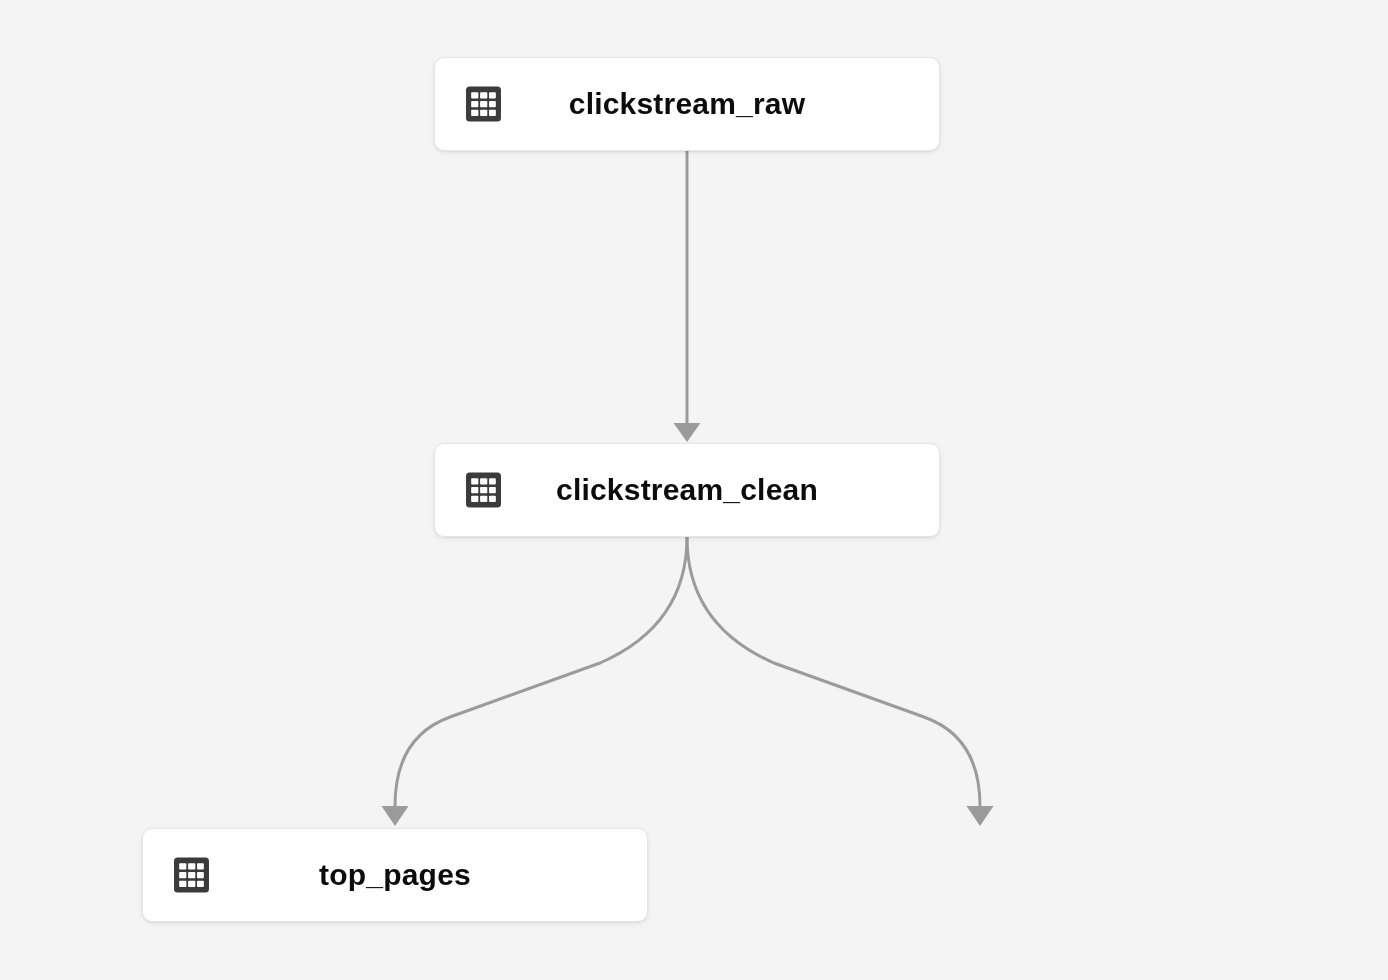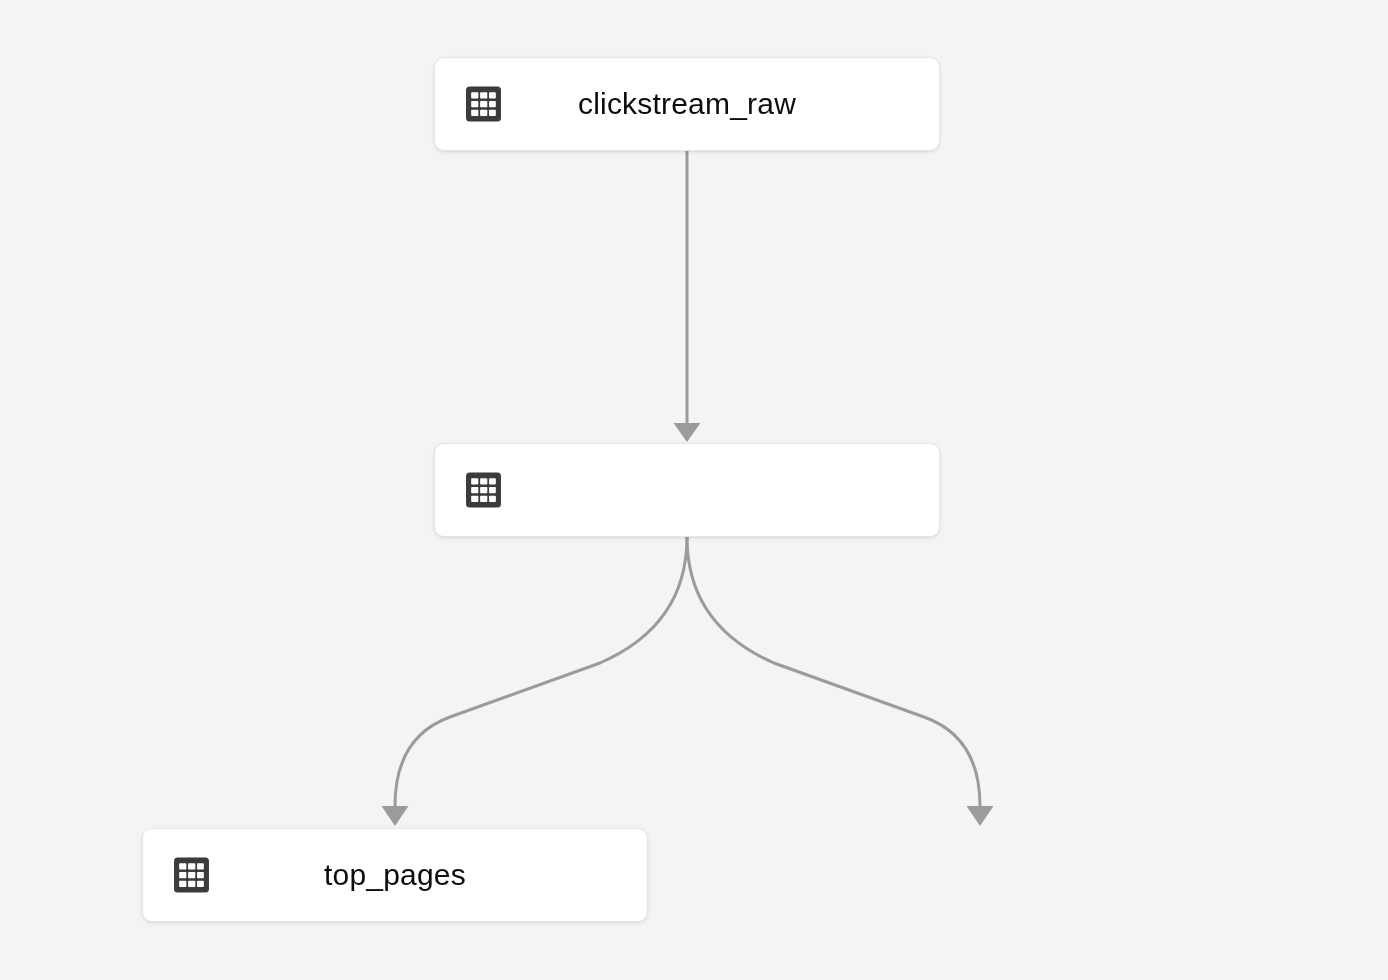--- a/index.html
+++ b/index.html
@@ -46,21 +46,21 @@
     height: 37px;
   }
   .node-label {
     position: absolute;
     left: 0;
     right: 0;
     top: 50%;
     transform: translateY(-50%);
     text-align: center;
     font-size: 30px;
-    font-weight: 400;
+    font-weight: 700;
     color: #0c0c0c;
     letter-spacing: 0.2px;
     white-space: nowrap;
   }
   .node-raw        { left: 434px; top:  57px; }
   .node-clean      { left: 434px; top: 443px; }
   .node-pages      { left: 142px; top: 828px; }
   .node-referrers  { left: 727px; top: 828px; }
 </style>
 </head>
@@ -107,20 +107,21 @@
         <rect x="14.7" y="6.5" width="7" height="6.2" rx="0.8"></rect>
         <rect x="23.4" y="6.5" width="6.6" height="6.2" rx="0.8"></rect>
         <rect x="6" y="15" width="7" height="6.2" rx="0.8"></rect>
         <rect x="14.7" y="15" width="7" height="6.2" rx="0.8"></rect>
         <rect x="23.4" y="15" width="6.6" height="6.2" rx="0.8"></rect>
         <rect x="6" y="23.5" width="7" height="6.2" rx="0.8"></rect>
         <rect x="14.7" y="23.5" width="7" height="6.2" rx="0.8"></rect>
         <rect x="23.4" y="23.5" width="6.6" height="6.2" rx="0.8"></rect>
       </g>
     </svg>
+    <span class="node-label">clickstream_clean</span>
   </div>
 
   <div class="node node-pages">
     <svg class="node-icon" viewBox="0 0 36 36" xmlns="http://www.w3.org/2000/svg">
       <rect x="1" y="1" width="34" height="34" rx="3.5" fill="#3b3b3b"></rect>
       <g fill="#ffffff">
         <rect x="6" y="6.5" width="7" height="6.2" rx="0.8"></rect>
         <rect x="14.7" y="6.5" width="7" height="6.2" rx="0.8"></rect>
         <rect x="23.4" y="6.5" width="6.6" height="6.2" rx="0.8"></rect>
         <rect x="6" y="15" width="7" height="6.2" rx="0.8"></rect>

